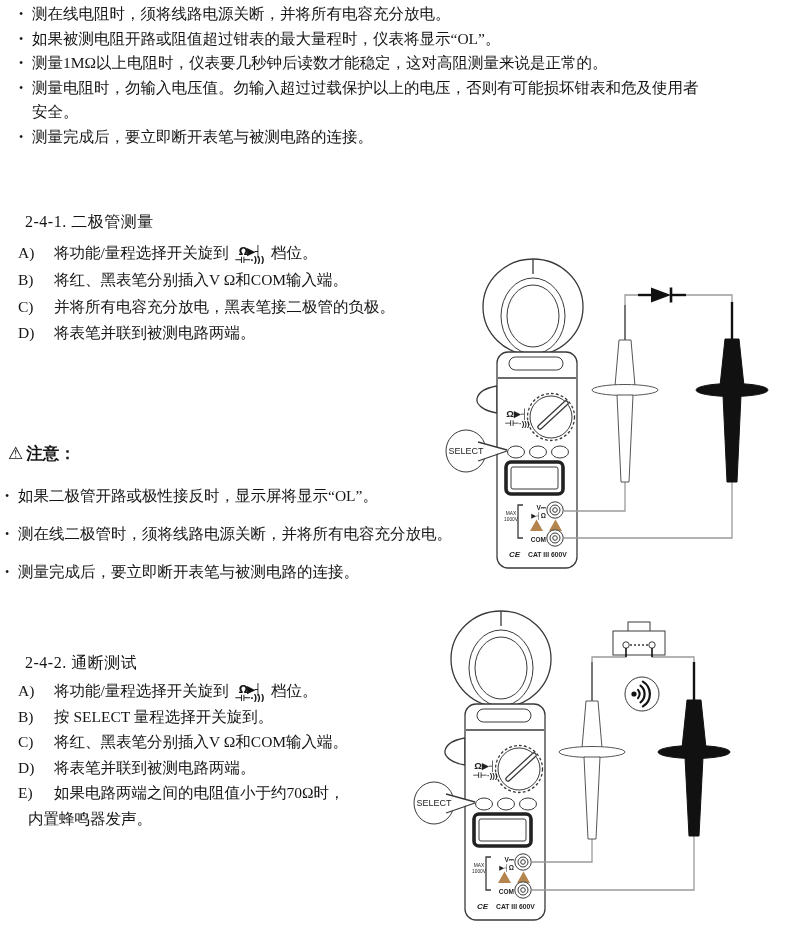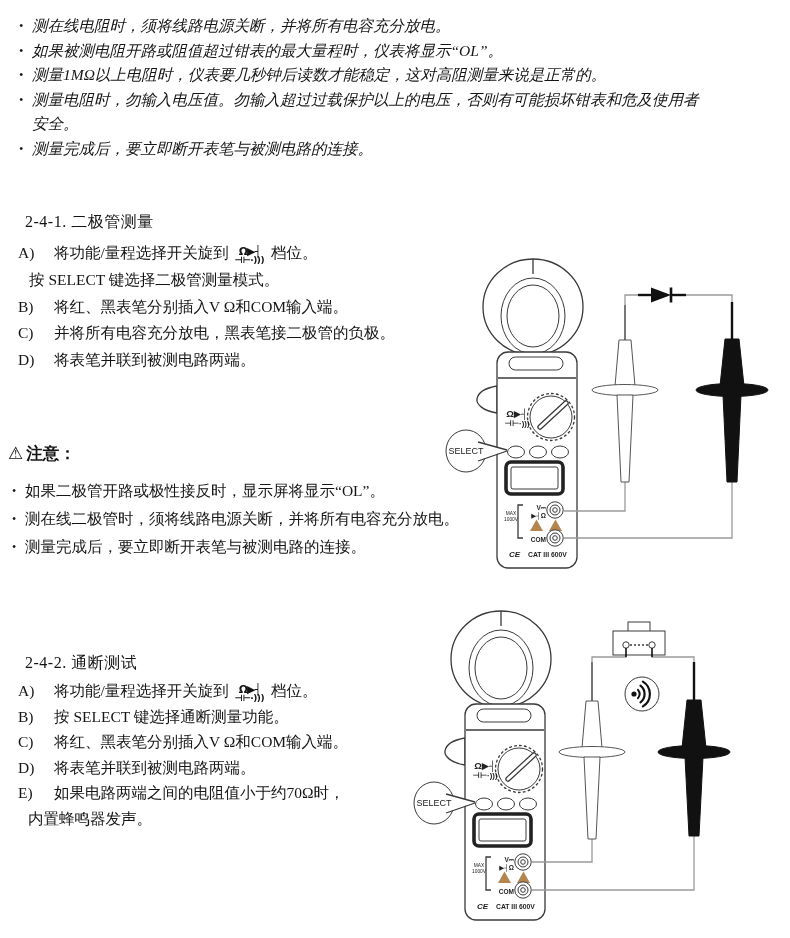--- a/index.html
+++ b/index.html
@@ -168,70 +168,67 @@
 
       <g>
         <line x1="694" y1="662" x2="694" y2="700" stroke="#111" stroke-width="2.4"></line>
         <path class="pb" d="M687,700 L701,700 L706,748 L682,748 Z"></path>
         <ellipse class="pb" cx="694" cy="752" rx="36" ry="6.5"></ellipse>
         <path class="pb" d="M685,757 L703,757 L699,836 L689,836 Z"></path>
       </g>
     </g>
   </svg>
 
-  <div class="abs bullets" style="left:19px;top:14px;width:683px;font-style:italic;">
+  <div class="abs bullets" style="left:19px;top:2px;width:683px;">
     <div class="bullet"><span class="dot">•</span><span>测在线电阻时，须将线路电源关断，并将所有电容充分放电。</span></div>
     <div class="bullet"><span class="dot">•</span><span>如果被测电阻开路或阻值超过钳表的最大量程时，仪表将显示“OL”。</span></div>
     <div class="bullet"><span class="dot">•</span><span>测量1MΩ以上电阻时，仪表要几秒钟后读数才能稳定，这对高阻测量来说是正常的。</span></div>
     <div class="bullet"><span class="dot">•</span><span>测量电阻时，勿输入电压值。勿输入超过过载保护以上的电压，否则有可能损坏钳表和危及使用者安全。</span></div>
     <div class="bullet"><span class="dot">•</span><span>测量完成后，要立即断开表笔与被测电路的连接。</span></div>
   </div>
 
   <div class="abs h3" style="left:25px;top:212px;">2-4-1. 二极管测量</div>
 
   <div class="abs steps" style="left:18px;top:240px;">
     <div class="srow">
       <span class="slabel">A)</span>
       <span class="stext"><span>将功能/量程选择开关旋到</span><span class="dial-sym"><span class="ds-top">Ω▶┤</span><span class="ds-bot">⊣⊢·)))</span></span><span>档位。</span></span>
     </div>
     <div class="srow">
-      <span class="stext" style="margin-left:11px;">按 SELECT 键选择二极管测量模式。</span>
-    </div>
-    <div class="srow">
       <span class="slabel">B)</span>
       <span class="stext">将红、黑表笔分别插入V Ω和COM输入端。</span>
     </div>
     <div class="srow">
       <span class="slabel">C)</span>
       <span class="stext">并将所有电容充分放电，黑表笔接二极管的负极。</span>
     </div>
     <div class="srow">
       <span class="slabel">D)</span>
       <span class="stext">将表笔并联到被测电路两端。</span>
     </div>
   </div>
 
   <div class="abs note-head" style="left:8px;top:443px;">
     <span class="warn-tri">⚠</span><span>注意：</span>
   </div>
-  <div class="abs bullets" style="left:12px;top:477px;width:560px;line-height:27px;">
+  <div class="abs bullets" style="left:5px;top:477px;width:560px;line-height:37px;">
     <div class="bullet"><span class="dot">•</span><span>如果二极管开路或极性接反时，显示屏将显示“OL”。</span></div>
     <div class="bullet"><span class="dot">•</span><span>测在线二极管时，须将线路电源关断，并将所有电容充分放电。</span></div>
     <div class="bullet"><span class="dot">•</span><span>测量完成后，要立即断开表笔与被测电路的连接。</span></div>
   </div>
 
   <div class="abs h3" style="left:25px;top:653px;">2-4-2. 通断测试</div>
   <div class="abs steps tight" style="left:18px;top:678px;">
     <div class="srow">
       <span class="slabel">A)</span>
       <span class="stext"><span>将功能/量程选择开关旋到</span><span class="dial-sym"><span class="ds-top">Ω▶┤</span><span class="ds-bot">⊣⊢·)))</span></span><span>档位。</span></span>
     </div>
     <div class="srow">
       <span class="slabel">B)</span>
-      <span class="stext">按 SELECT 键选择通断测量功能。</span>
+      <span class="stext">按 SELECT 量程选择开关旋到。</span>
     </div>
     <div class="srow">
       <span class="slabel">C)</span>
       <span class="stext">将红、黑表笔分别插入V Ω和COM输入端。</span>
     </div>
     <div class="srow">
       <span class="slabel">D)</span>
       <span class="stext">将表笔并联到被测电路两端。</span>
     </div>
     <div class="srow">

